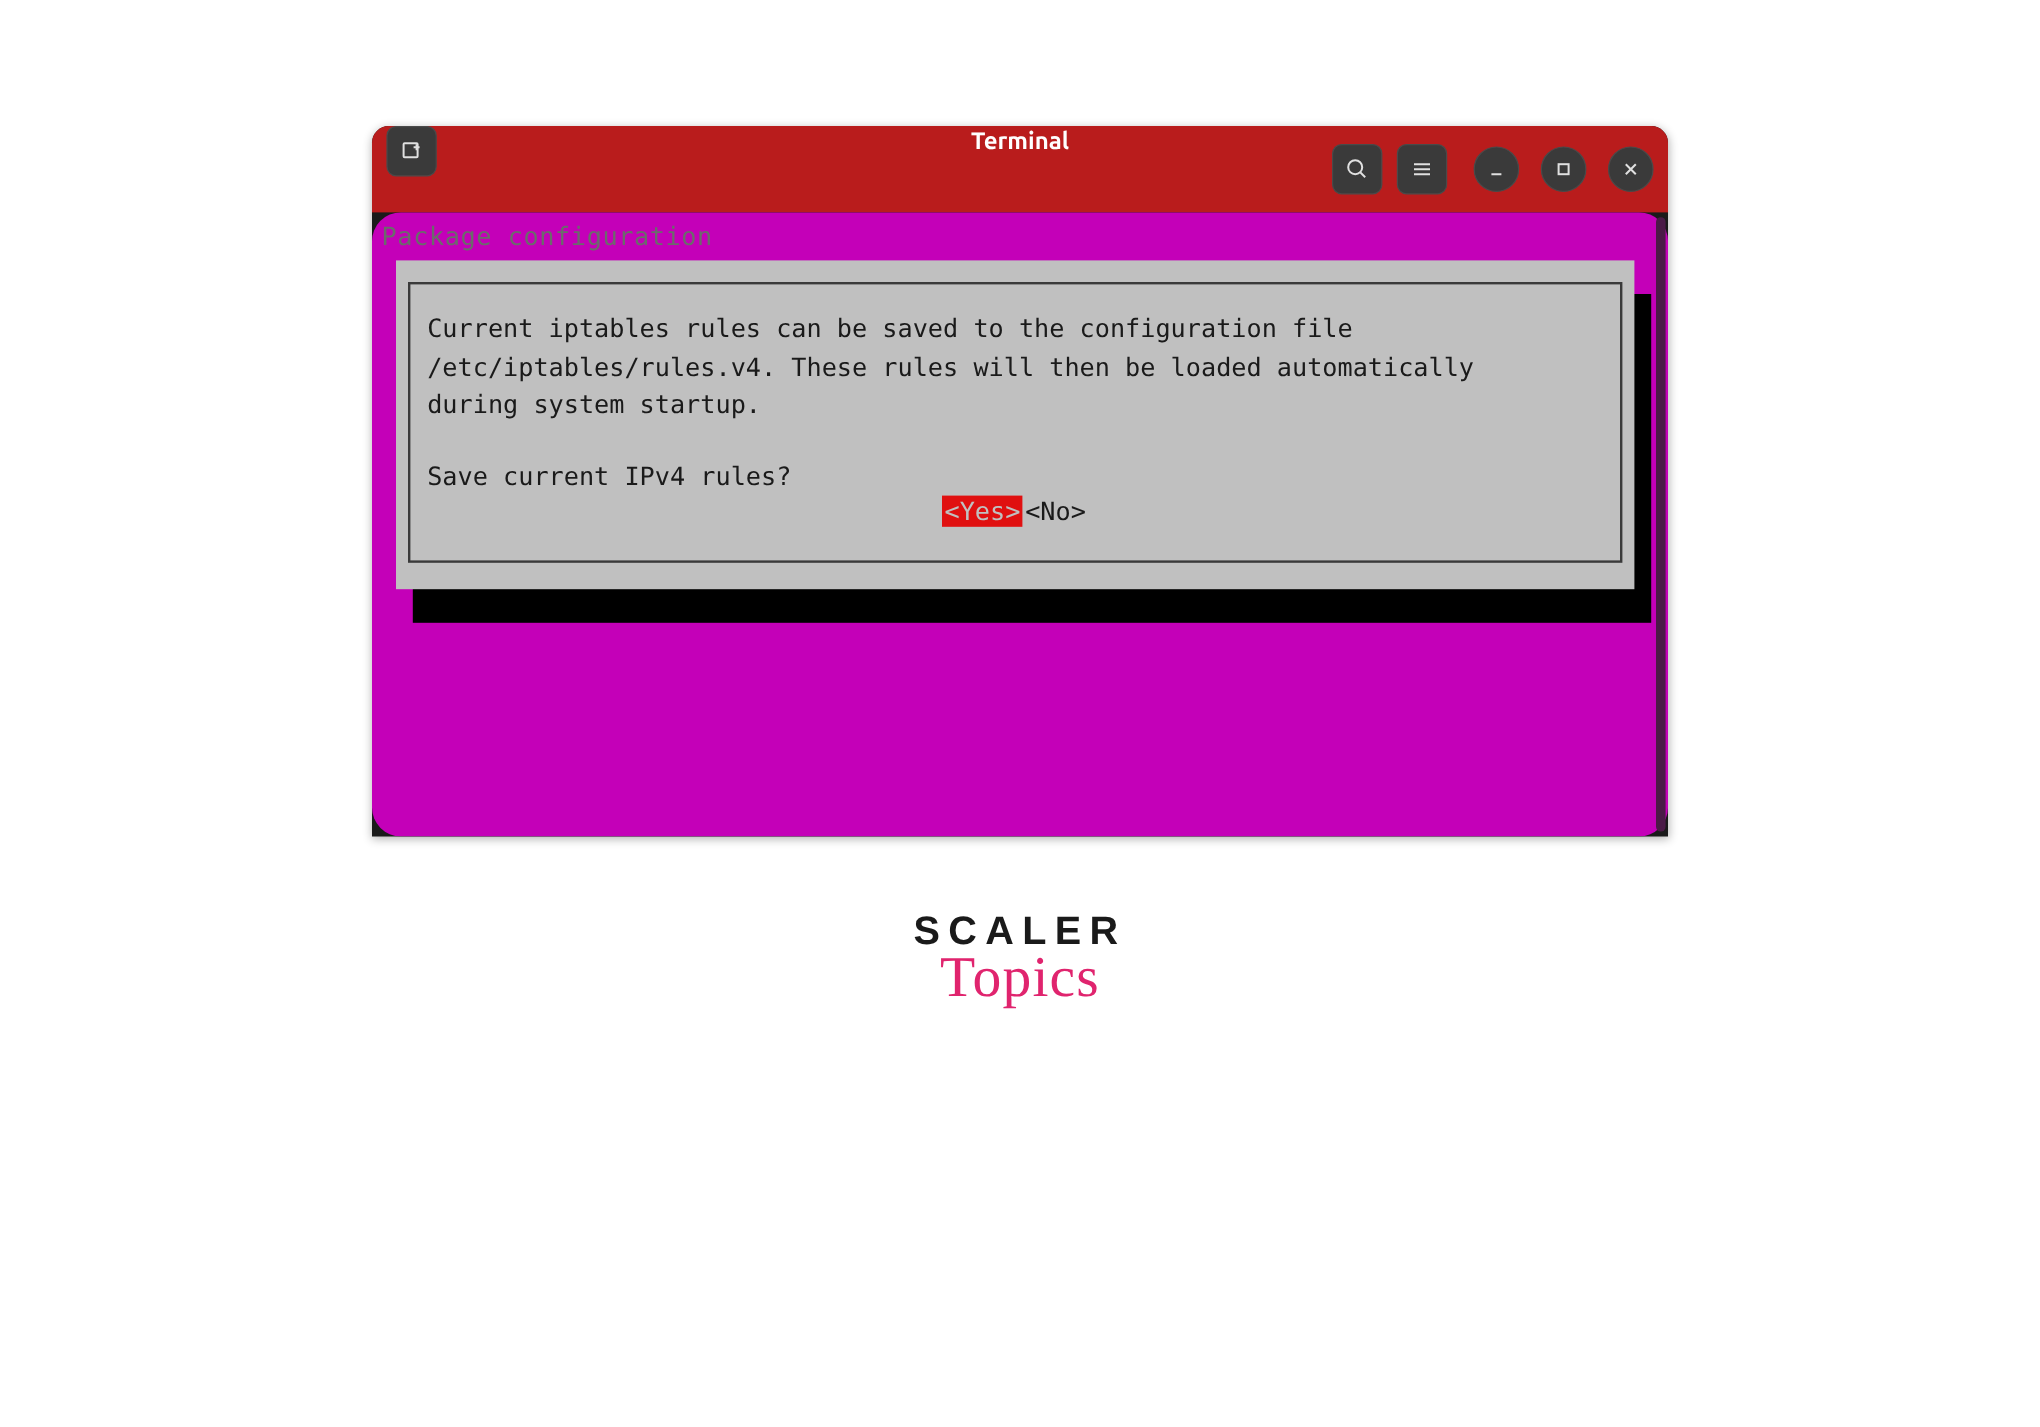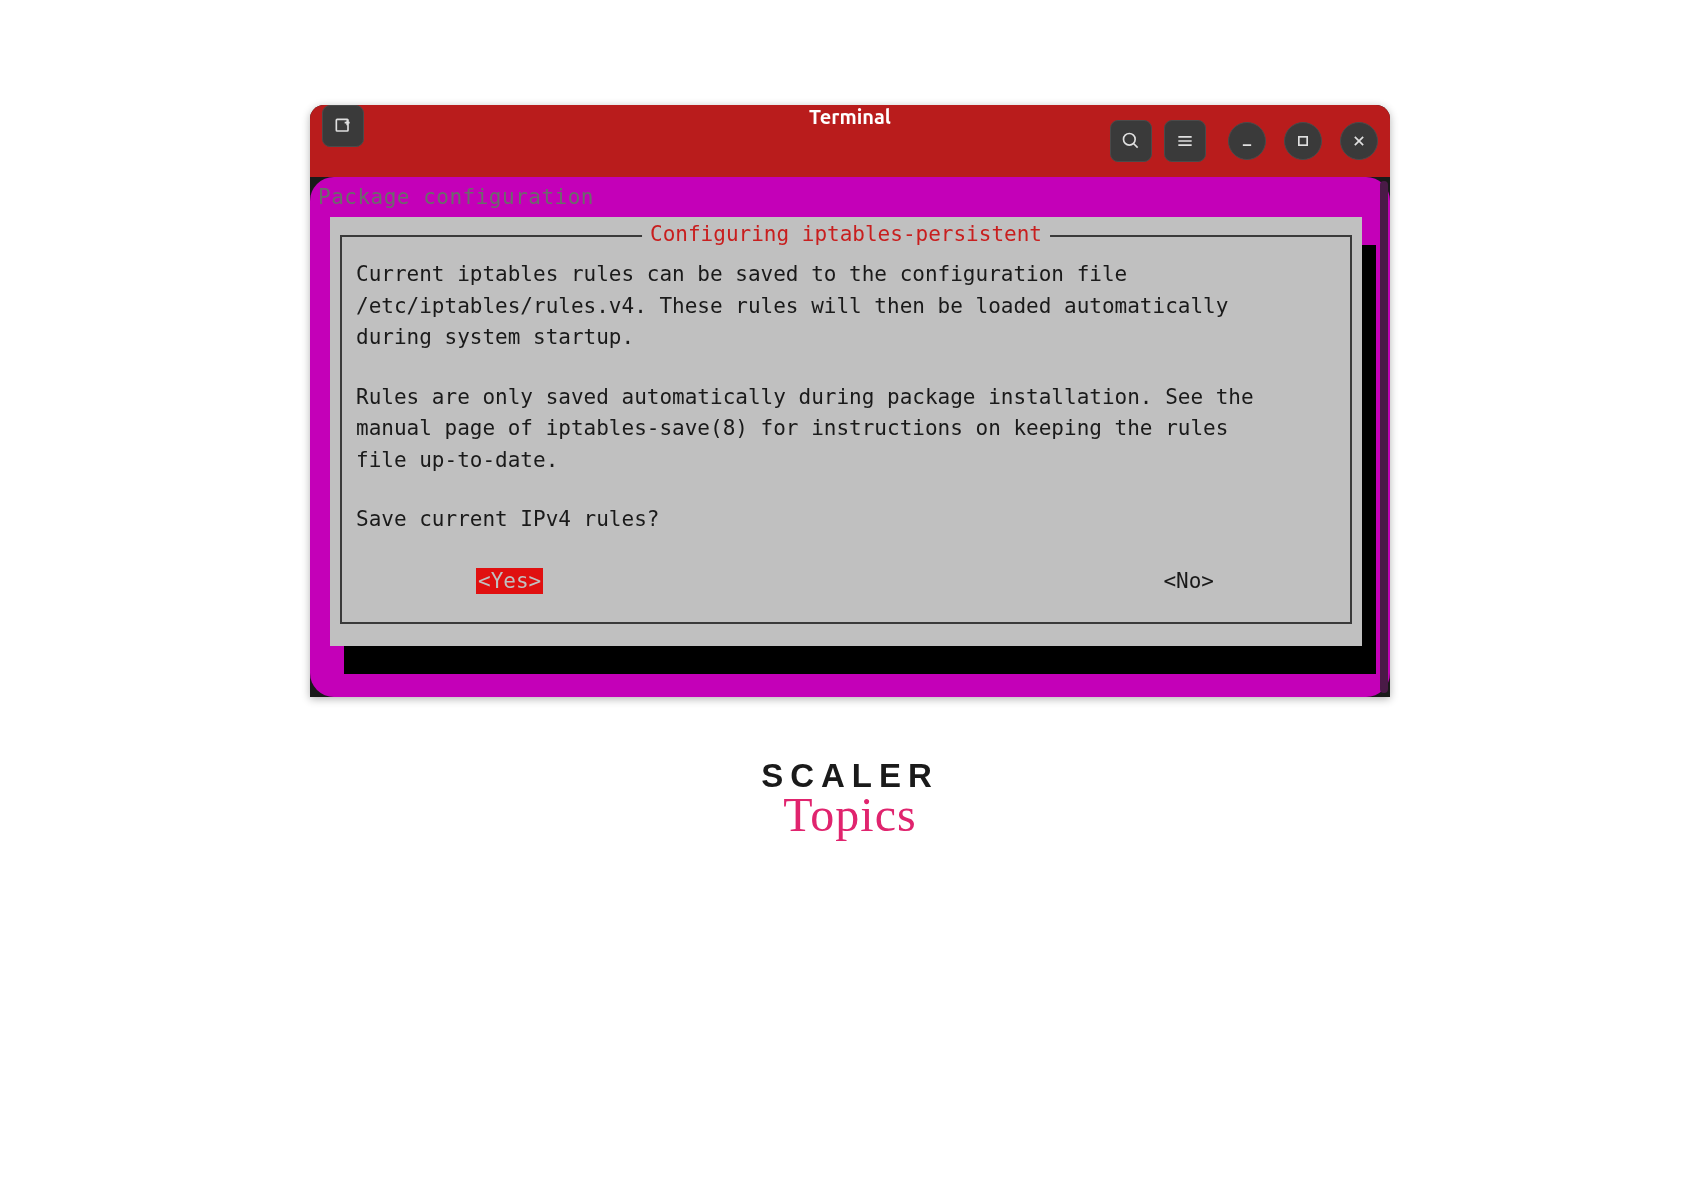--- a/index.html
+++ b/index.html
@@ -148,22 +148,21 @@
     
     .dialog-text {
       color: #1a1a1a;
       font-size: 21px;
       line-height: 1.5;
       white-space: pre-wrap;
     }
     
     .dialog-buttons {
       display: flex;
-      justify-content: space-between;
-      margin-top: 32px;
+      justify-content: center;
       padding: 0 120px;
     }
     
     .dialog-btn {
       font-size: 21px;
       padding: 1px 2px;
       cursor: pointer;
     }
     
     .dialog-btn.selected {
@@ -250,27 +249,23 @@
   </div>
 
   <div class="terminal-body">
     <div class="scrollbar"></div>
     <div class="pkg-header">Package configuration</div>
 
     <div class="dialog-shadow-wrap">
       <div class="dialog-shadow"></div>
       <div class="dialog-content">
         <div class="dialog-frame">
-          <div class="dialog-title">Configuring iptables-persistent</div>
           <div class="dialog-text">Current iptables rules can be saved to the configuration file
 /etc/iptables/rules.v4. These rules will then be loaded automatically
 during system startup.</div>
-          <div class="dialog-text" style="margin-top:28px;">Rules are only saved automatically during package installation. See the
-manual page of iptables-save(8) for instructions on keeping the rules
-file up-to-date.</div>
           <div class="dialog-text" style="margin-top:28px;">Save current IPv4 rules?</div>
           <div class="dialog-buttons">
             <span class="dialog-btn selected">&lt;Yes&gt;</span>
             <span class="dialog-btn unselected">&lt;No&gt;</span>
           </div>
         </div>
       </div>
     </div>
   </div>
 </div>

